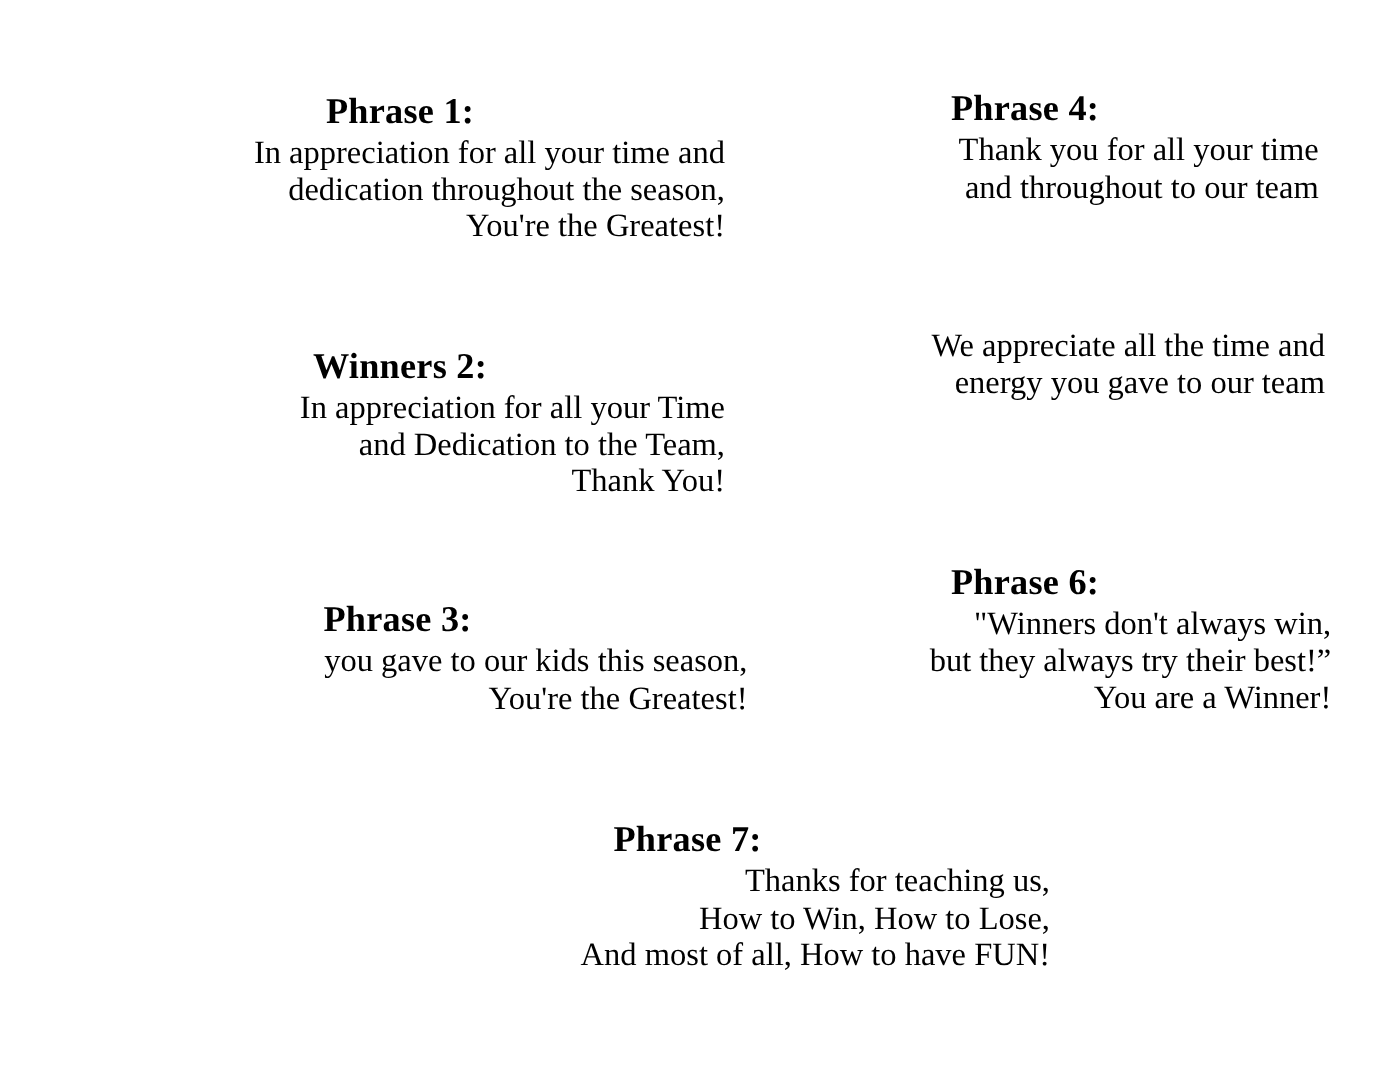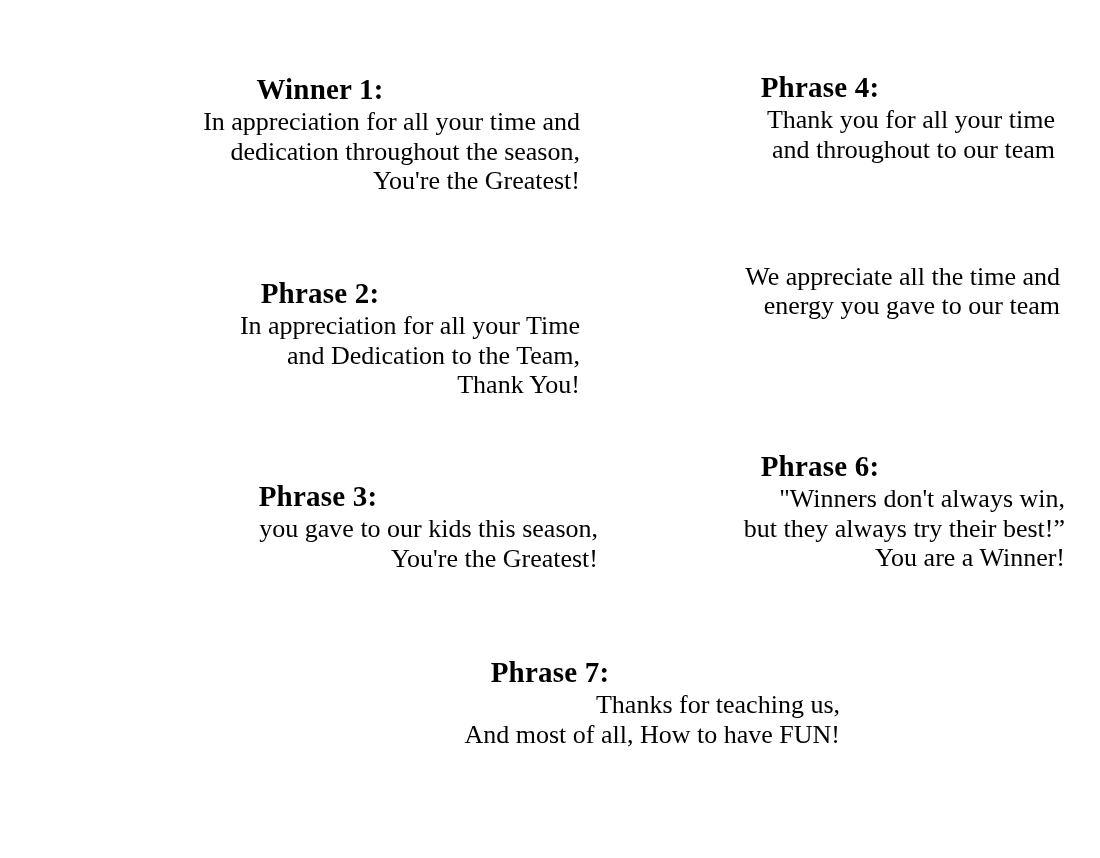--- a/index.html
+++ b/index.html
@@ -47,28 +47,28 @@
   #phrase-5 { left: 580px; top: 262px; width: 480px; }
   #phrase-6 { left: 575px; top: 451px; width: 490px; }
   #phrase-7 { left: 260px; top: 657px; width: 580px; }
 </style>
 </head>
 <body>
 
 <div class="page">
 
   <div class="phrase" id="phrase-1">
-    <div class="phrase-title">Winner 1:</div>
+    <div class="phrase-title">Phrase 1:</div>
     <div class="phrase-line">In appreciation for all your time and</div>
     <div class="phrase-line">dedication throughout the season,</div>
     <div class="phrase-line">You're the Greatest!</div>
   </div>
 
   <div class="phrase" id="phrase-2">
-    <div class="phrase-title">Phrase 2:</div>
+    <div class="phrase-title">Winners 2:</div>
     <div class="phrase-line">In appreciation for all your Time</div>
     <div class="phrase-line">and Dedication to the Team,</div>
     <div class="phrase-line">Thank You!</div>
   </div>
 
   <div class="phrase" id="phrase-3">
     <div class="phrase-title">Phrase 3:</div>
     <div class="phrase-line">you gave to our kids this season,</div>
     <div class="phrase-line">You're the Greatest!</div>
   </div>
@@ -87,16 +87,17 @@
   <div class="phrase" id="phrase-6">
     <div class="phrase-title">Phrase 6:</div>
     <div class="phrase-line">"Winners don't always win,</div>
     <div class="phrase-line">but they always try their best!”</div>
     <div class="phrase-line">You are a Winner!</div>
   </div>
 
   <div class="phrase" id="phrase-7">
     <div class="phrase-title">Phrase 7:</div>
     <div class="phrase-line">Thanks for teaching us,</div>
+    <div class="phrase-line">How to Win, How to Lose,</div>
     <div class="phrase-line">And most of all, How to have FUN!</div>
   </div>
 
 </div>
 
 </body></html>

